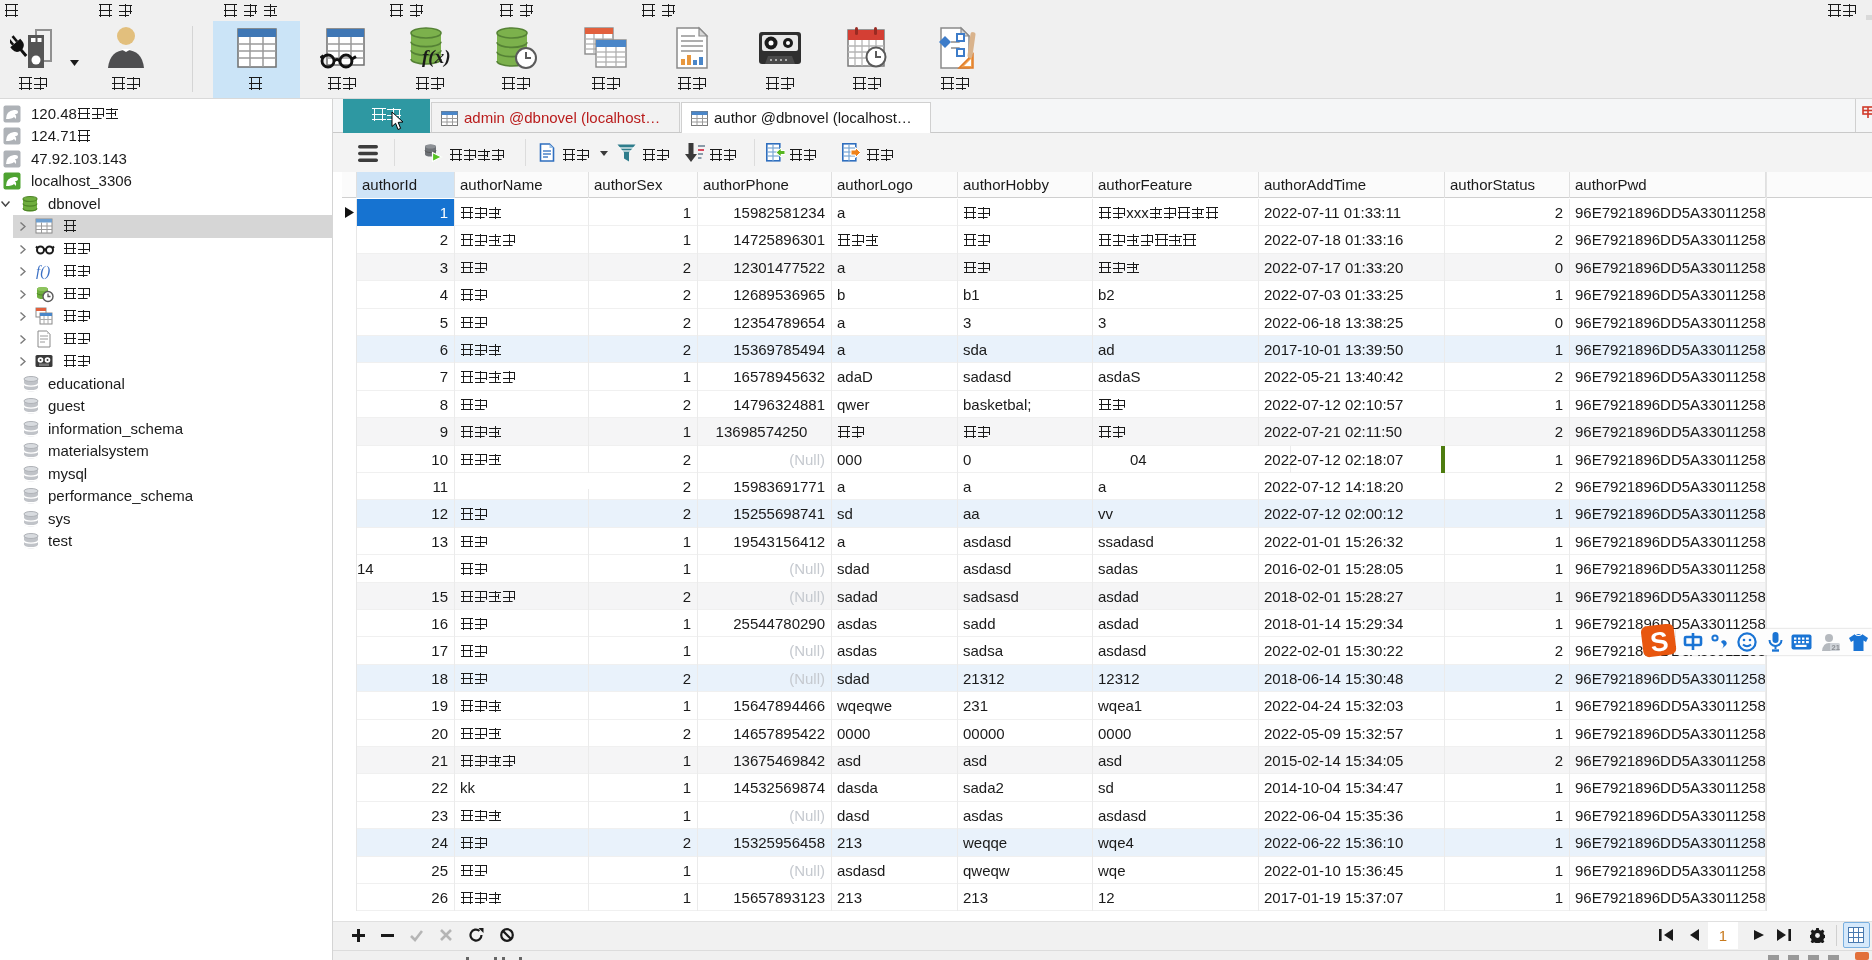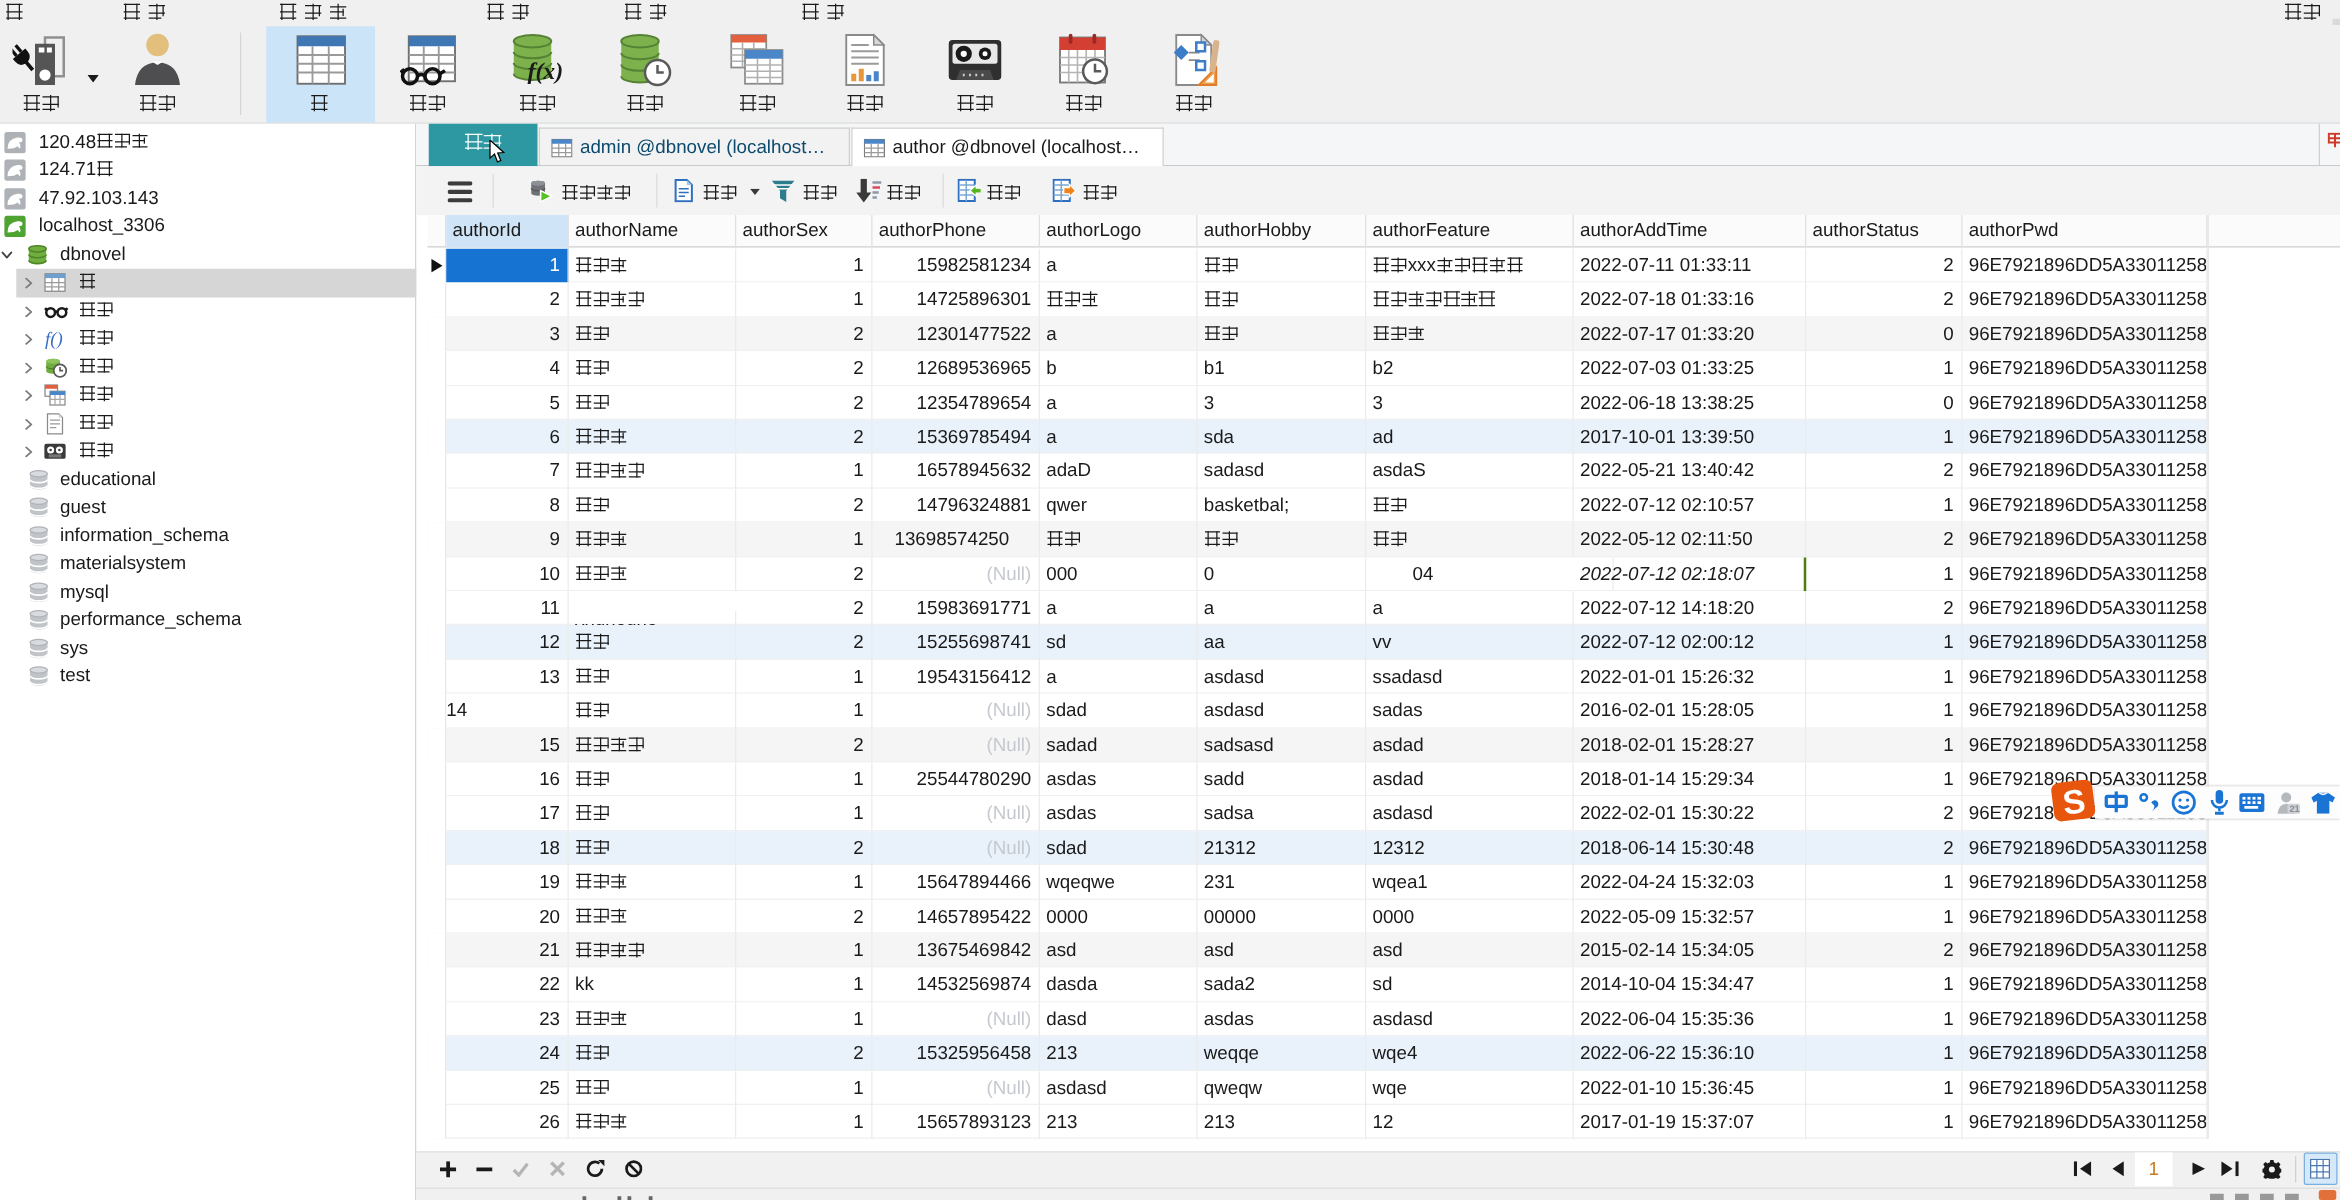--- a/index.html
+++ b/index.html
@@ -408,21 +408,21 @@
 </g>
 <ellipse cx="9" cy="4" rx="7" ry="2.5" fill="#d8dbdf" stroke="#b0b3b8" stroke-width="1"></ellipse>
 </svg></div>
     <span style="position:absolute;left:48px">test</span>
   </div>
 <div class="abs" style="left:333px;top:99px;width:1539px;height:34px;background:#f5f6f7;border-bottom:1px solid #c9c9c9"></div>
 <div class="abs" style="left:343px;top:99px;width:87px;height:34px;background:#2e98a2;color:#fff;font-size:16px;text-align:center;line-height:32px"><i class="z"></i><i class="z"></i></div>
 <div style="position:absolute;left:391px;top:112px;line-height:0;"><svg width="13" height="19" viewBox="0 0 13 19">
 <path d="M1 0 L1 14.5 L4.6 11.3 L7 17.5 L9.6 16.4 L7.2 10.4 L12 10 Z" fill="#fff" stroke="#000" stroke-width="1"></path>
 </svg></div>
-<div class="abs" style="left:431px;top:102px;width:249px;height:30px;background:#f2f2f2;border:1px solid #d0d0d0;border-bottom:none;font-size:15px;color:#0c4a6e;line-height:30px;white-space:nowrap;overflow:hidden">
+<div class="abs" style="left:431px;top:102px;width:249px;height:30px;background:#f2f2f2;border:1px solid #d0d0d0;border-bottom:none;font-size:15px;color:#b91c1c;line-height:30px;white-space:nowrap;overflow:hidden">
 <span style="position:absolute;left:9px;top:8px;line-height:0"><svg width="17" height="15" viewBox="0 0 17 15">
 <rect x="0.5" y="0.5" width="16" height="14" fill="#fff" stroke="#7a7a7a"></rect>
 <rect x="0.5" y="0.5" width="16" height="3.5" fill="#4a86c8"></rect>
 <g stroke="#9a9a9a" stroke-width="1">
           <line x1="0.5" y1="7.5" x2="16.5" y2="7.5"></line>
           <line x1="0.5" y1="11" x2="16.5" y2="11"></line>
           <line x1="6" y1="4" x2="6" y2="14.5"></line>
           <line x1="11.5" y1="4" x2="11.5" y2="14.5"></line>
         </g>
 </svg></span>
@@ -817,21 +817,21 @@
     <div style="position:absolute;left:490px;top:0;width:126px;height:27.4px;border-right:1px solid #ebebeb;overflow:hidden;white-space:nowrap;">
       <span style="display:block;line-height:27px;padding-left:5px;"><i class="z"></i><i class="z"></i></span>
     </div>
     <div style="position:absolute;left:616px;top:0;width:135px;height:27.4px;border-right:1px solid #ebebeb;overflow:hidden;white-space:nowrap;">
       <span style="display:block;line-height:27px;padding-left:5px;"><i class="z"></i><i class="z"></i></span>
     </div>
     <div style="position:absolute;left:751px;top:0;width:166px;height:27.4px;border-right:1px solid #ebebeb;overflow:hidden;white-space:nowrap;">
       <span style="display:block;line-height:27px;padding-left:5px;"><i class="z"></i><i class="z"></i></span>
     </div>
     <div style="position:absolute;left:917px;top:0;width:186px;height:27.4px;border-right:1px solid #ebebeb;overflow:hidden;white-space:nowrap;">
-      <span style="display:block;line-height:27px;padding-left:5px;">2022-05-12 02:11:50</span>
+      <span style="display:block;line-height:27px;padding-left:5px;">2022-07-21 02:11:50</span>
     </div>
     <div style="position:absolute;left:1103px;top:0;width:125px;height:27.4px;border-right:1px solid #ebebeb;overflow:hidden;white-space:nowrap;">
       <span style="display:block;line-height:27px;text-align:right;padding-right:6px;">2</span>
     </div>
     <div style="position:absolute;left:1228px;top:0;width:196px;height:27.4px;border-right:1px solid #ebebeb;overflow:hidden;white-space:nowrap;">
       <span style="display:block;line-height:27px;padding-left:5px;">96E7921896DD5A33011258F2C4B</span>
     </div>
   </div>
 <div class="abs" style="left:342px;top:445.6px;width:1424px;height:27.4px;background:#fff;border-bottom:1px solid #f0f0f0;font-size:15px;color:#1a1a1a">
     <div style="position:absolute;left:0;top:0;width:15px;height:27.4px;background:#fff;border-right:1px solid #e7e7e7"></div>
@@ -849,21 +849,21 @@
     </div>
     <div style="position:absolute;left:490px;top:0;width:126px;height:27.4px;border-right:1px solid #ebebeb;overflow:hidden;white-space:nowrap;">
       <span style="display:block;line-height:27px;padding-left:5px;">000</span>
     </div>
     <div style="position:absolute;left:616px;top:0;width:135px;height:27.4px;border-right:1px solid #ebebeb;overflow:hidden;white-space:nowrap;">
       <span style="display:block;line-height:27px;padding-left:5px;">0</span>
     </div>
     <div style="position:absolute;left:751px;top:0;width:166px;height:27.4px;border-right:1px solid #ebebeb;overflow:hidden;white-space:nowrap;margin-left:32px;">
       <span style="display:block;line-height:27px;padding-left:5px;">04</span>
     </div>
-    <div style="position:absolute;left:917px;top:0;width:186px;height:27.4px;border-right:2px solid #4d7c0f;overflow:hidden;white-space:nowrap;font-style:italic;">
+    <div style="position:absolute;left:917px;top:0;width:186px;height:27.4px;border-right:4px solid #4d7c0f;overflow:hidden;white-space:nowrap;">
       <span style="display:block;line-height:27px;padding-left:5px;">2022-07-12 02:18:07</span>
     </div>
     <div style="position:absolute;left:1103px;top:0;width:125px;height:27.4px;border-right:1px solid #ebebeb;overflow:hidden;white-space:nowrap;">
       <span style="display:block;line-height:27px;text-align:right;padding-right:6px;">1</span>
     </div>
     <div style="position:absolute;left:1228px;top:0;width:196px;height:27.4px;border-right:1px solid #ebebeb;overflow:hidden;white-space:nowrap;">
       <span style="display:block;line-height:27px;padding-left:5px;">96E7921896DD5A33011258F2C4B</span>
     </div>
   </div>
 <div class="abs" style="left:342px;top:473.0px;width:1424px;height:27.4px;background:#fff;border-bottom:1px solid #f0f0f0;font-size:15px;color:#1a1a1a">

